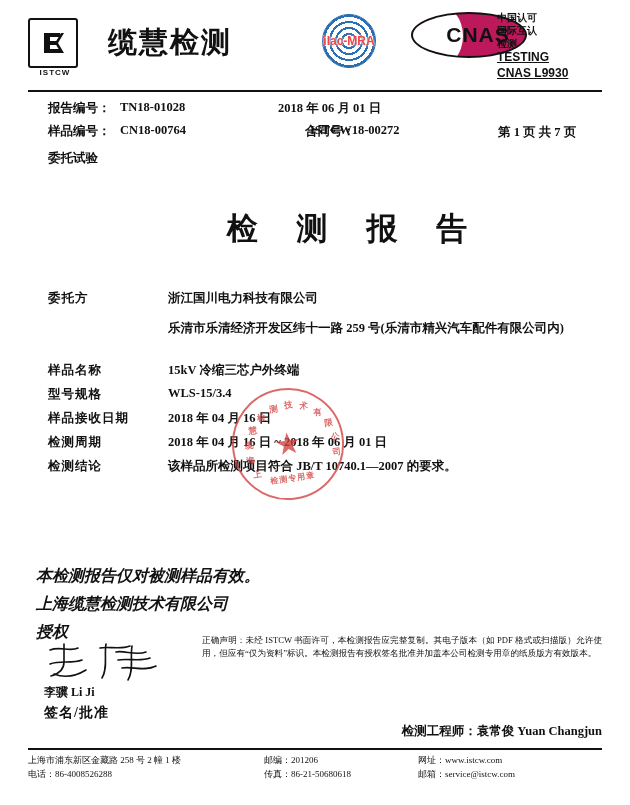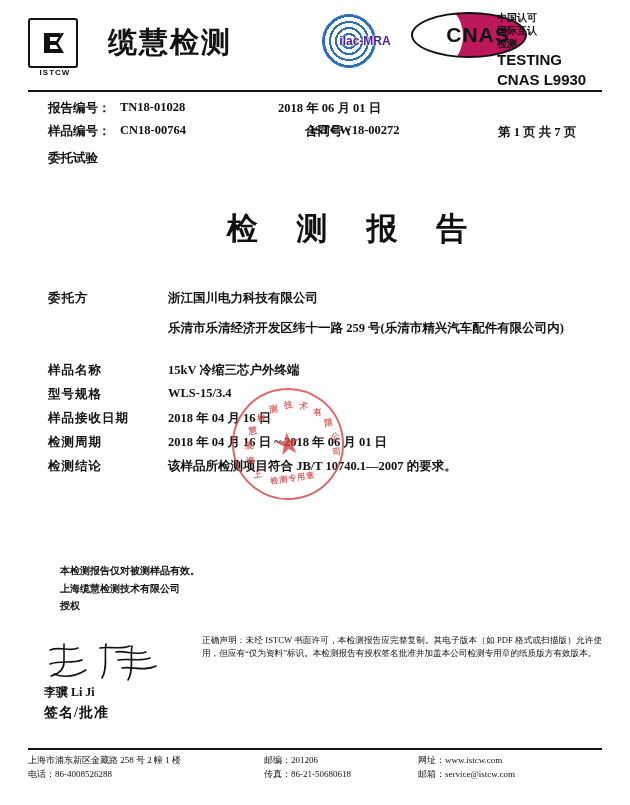--- a/index.html
+++ b/index.html
@@ -38,23 +38,23 @@
   .ilac {
     position:absolute; left:312px; top:14px; width:74px; text-align:center;
   }
   .ilac-circle {
     width:52px; height:52px; margin:0 auto; border-radius:50%;
     border:1px solid #1b61a8; position:relative;
     background:
       radial-gradient(circle at 50% 50%, #ffffff 0 6px, #2a6fb5 6px 8px, #ffffff 8px 12px, #2a6fb5 12px 14px, #ffffff 14px 18px, #2a6fb5 18px 20px, #ffffff 20px 24px, #2a6fb5 24px 26px, #ffffff 26px 100%);
   }
   .ilac-label {
-    position:absolute; left:16px; top:20px; width:74px; text-align:center;
+    position:absolute; left:0; top:20px; width:74px; text-align:center;
     font-family:"Liberation Sans", sans-serif; font-size:12px; font-weight:bold;
-    color:#4c1d95; letter-spacing:0px;
+    color:#ef4444; letter-spacing:0px;
     text-shadow:0 0 2px #fff, 0 0 3px #fff;
   }
 
   .cnas {
     position:absolute; left:405px; top:12px; width:128px; text-align:center;
   }
   .cnas-oval {
     width:112px; height:42px; margin:0 auto; border:2px solid #111;
     border-radius:50%/50%; position:relative; background:#be185d;
     display:flex; align-items:center; justify-content:center;
@@ -71,21 +71,21 @@
   .cnas-text {
     position:relative; font-family:"Liberation Sans", sans-serif;
     font-size:21px; font-weight:bold; letter-spacing:1px; padding-left:18px;
   }
 
   .accred {
     position:absolute; left:497px; top:12px; width:120px;
     font-family:"Liberation Sans", sans-serif; font-size:10px; line-height:1.28;
     font-weight:bold;
   }
-  .accred .en { font-size:15px; }
+  .accred .en { font-size:12px;text-decoration:underline; }
 
   .rule {
     position:absolute; left:28px; top:90px; width:574px; height:2px; background:#111;
   }
 
   
   .meta { position:absolute; left:0; top:100px; width:630px; font-size:12.5px; }
   .meta-row { position:relative; height:23px; }
   .lbl { position:absolute; font-weight:bold; }
   .val { position:absolute; font-weight:bold; }
@@ -122,21 +122,21 @@
     position:absolute; left:50%; top:50%;
     font-size:8.5px; color:#d2403f; font-weight:bold;
     transform-origin:0 0;
   }
   .seal .bottom-text {
     position:absolute; left:0; bottom:14px; width:108px; text-align:center;
     font-size:8px; color:#d2403f; font-weight:bold; letter-spacing:1px;
   }
 
   
-  .notes { position:absolute; left:60px; top:562px; font-size:10px; font-weight:bold; line-height:1.75; }
+  .notes { position:absolute; left:36px; top:562px; font-size:16px; font-weight:bold; line-height:1.75;font-style:italic; }
 
   
   .sig-script {
     position:absolute; left:44px; top:640px; width:120px; height:44px;
   }
   .sig-name {
     position:absolute; left:44px; top:684px; font-size:12px; font-weight:bold;
   }
   .sig-caption {
     position:absolute; left:44px; top:704px; font-size:14px; font-weight:bold; letter-spacing:1px;
@@ -296,20 +296,23 @@
         <path d="M78 28 C88 26, 100 32, 112 26"></path>
         <path d="M88 6 C86 18, 90 30, 84 40"></path>
       </g>
     </svg>
   </div>
   <div class="sig-name">李骥  Li Ji</div>
   <div class="sig-caption">签名/批准</div>
 
   <div class="disclaimer">正确声明：未经 ISTCW 书面许可，本检测报告应完整复制。其电子版本（如 PDF 格式或扫描版）允许使用，但应有“仅为资料”标识。本检测报告有授权签名批准并加盖本公司检测专用章的纸质版方有效版本。</div>
 
+  <div class="engineer">
+    <span>检测工程师：</span><span>袁常俊 Yuan Changjun</span>
+  </div>
 
   <div class="footer-rule"></div>
   <div class="footer">
     <div class="f-col f-c1">
       <div>上海市浦东新区金藏路 258 号 2 幢 1 楼</div>
       <div>电话：86-4008526288</div>
     </div>
     <div class="f-col f-c2">
       <div><span>邮编：</span><span>201206</span></div>
       <div><span>传真：</span><span>86-21-50680618</span></div>

